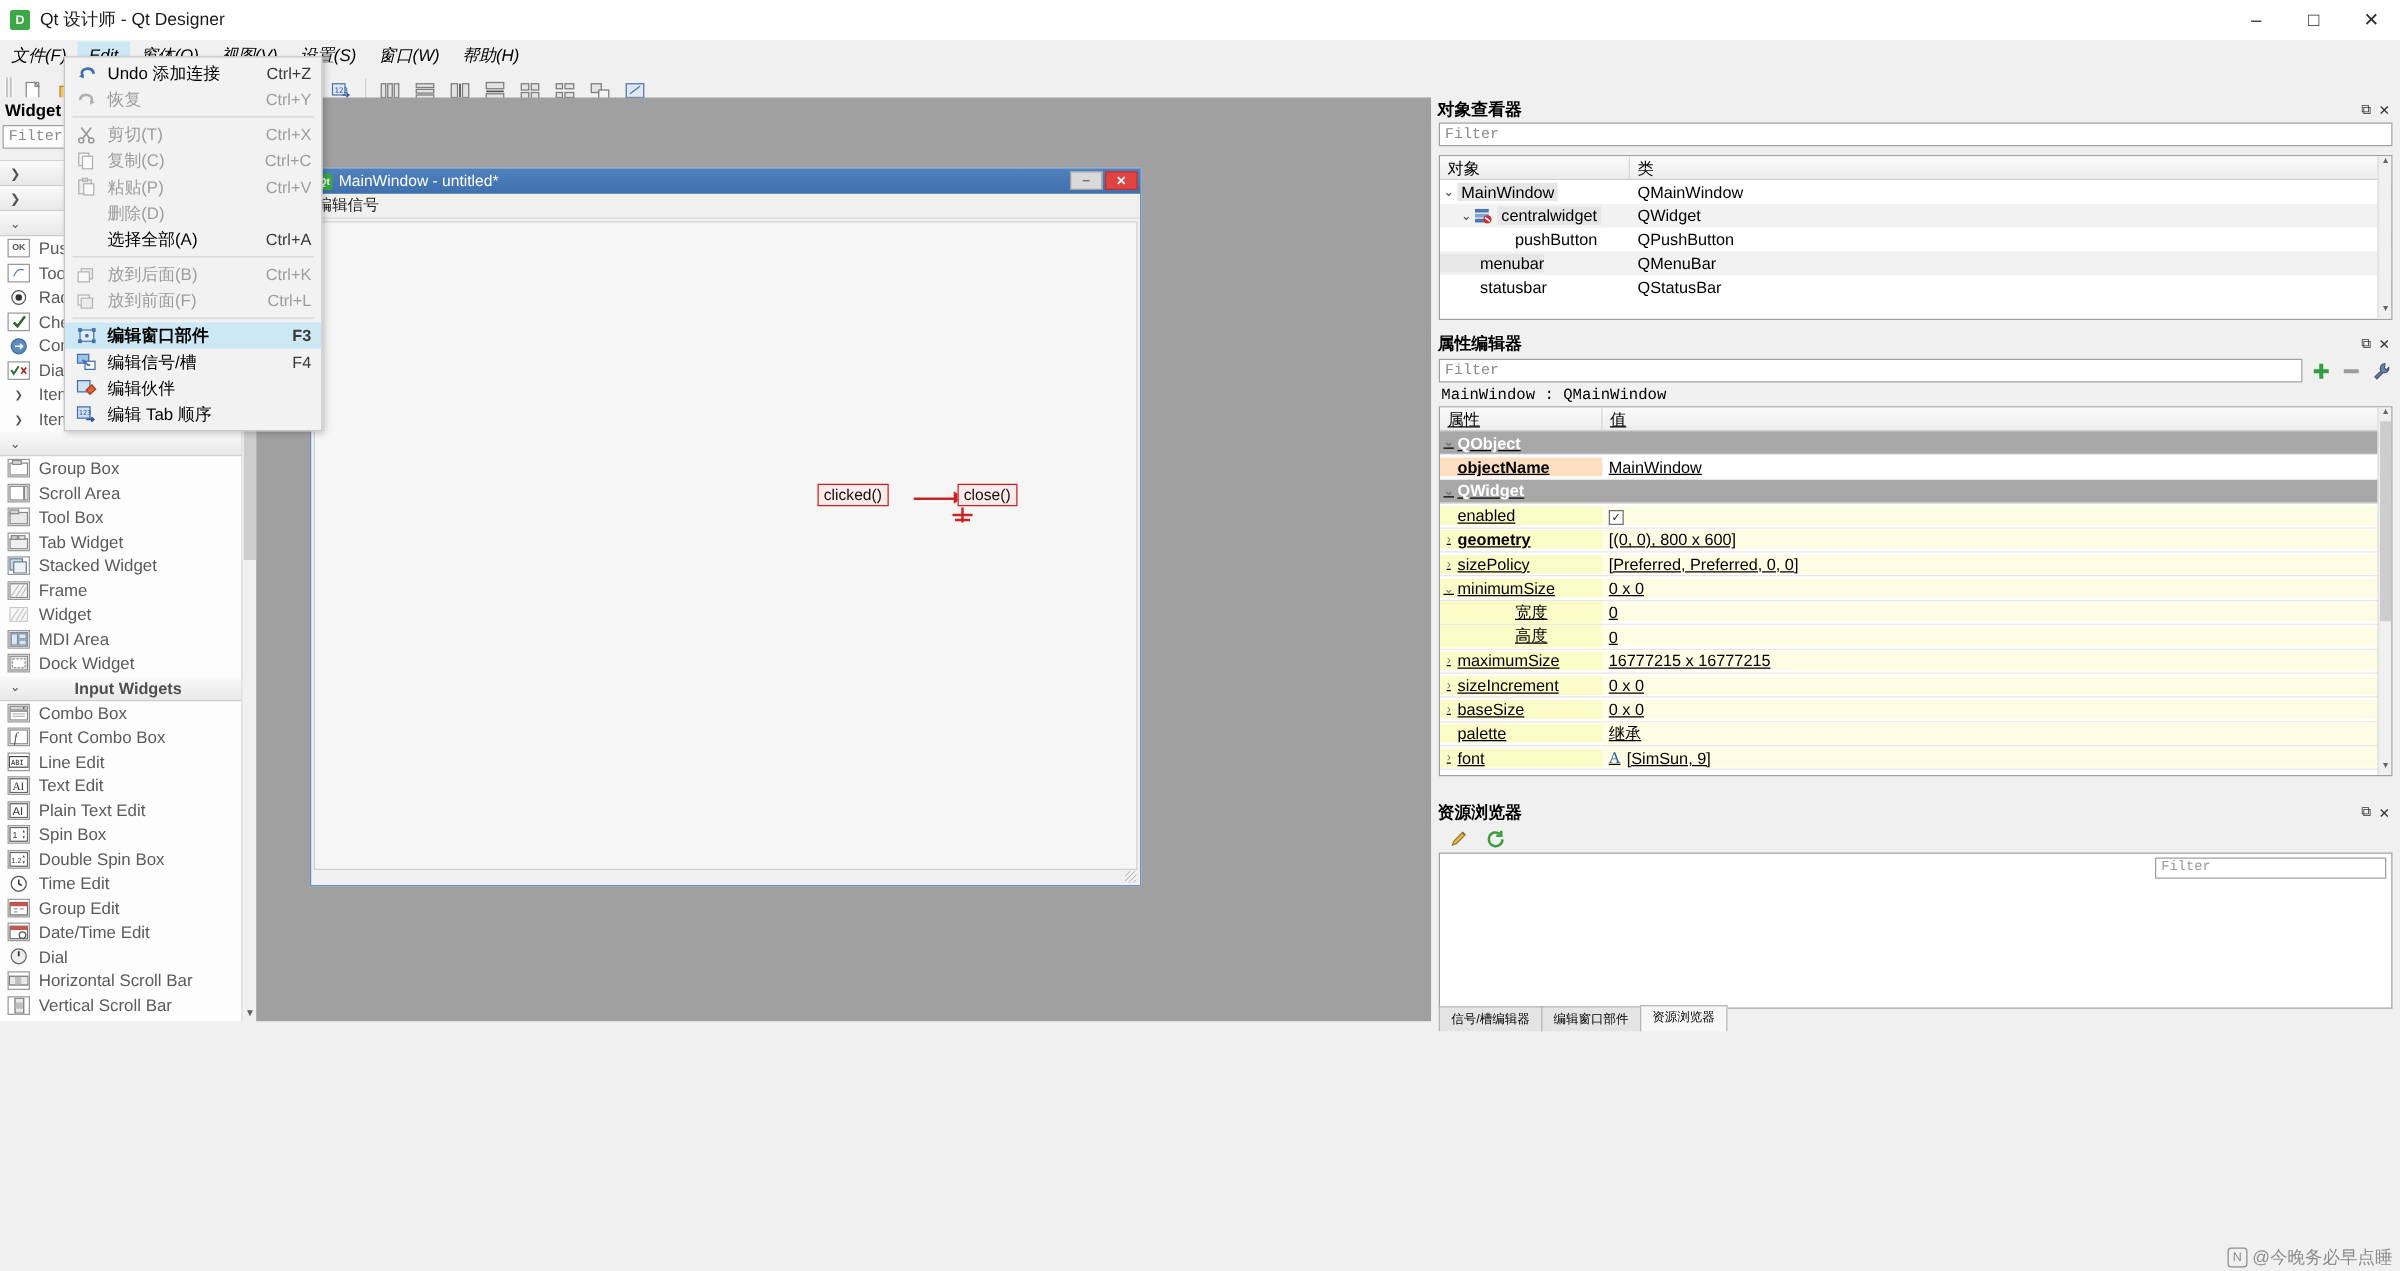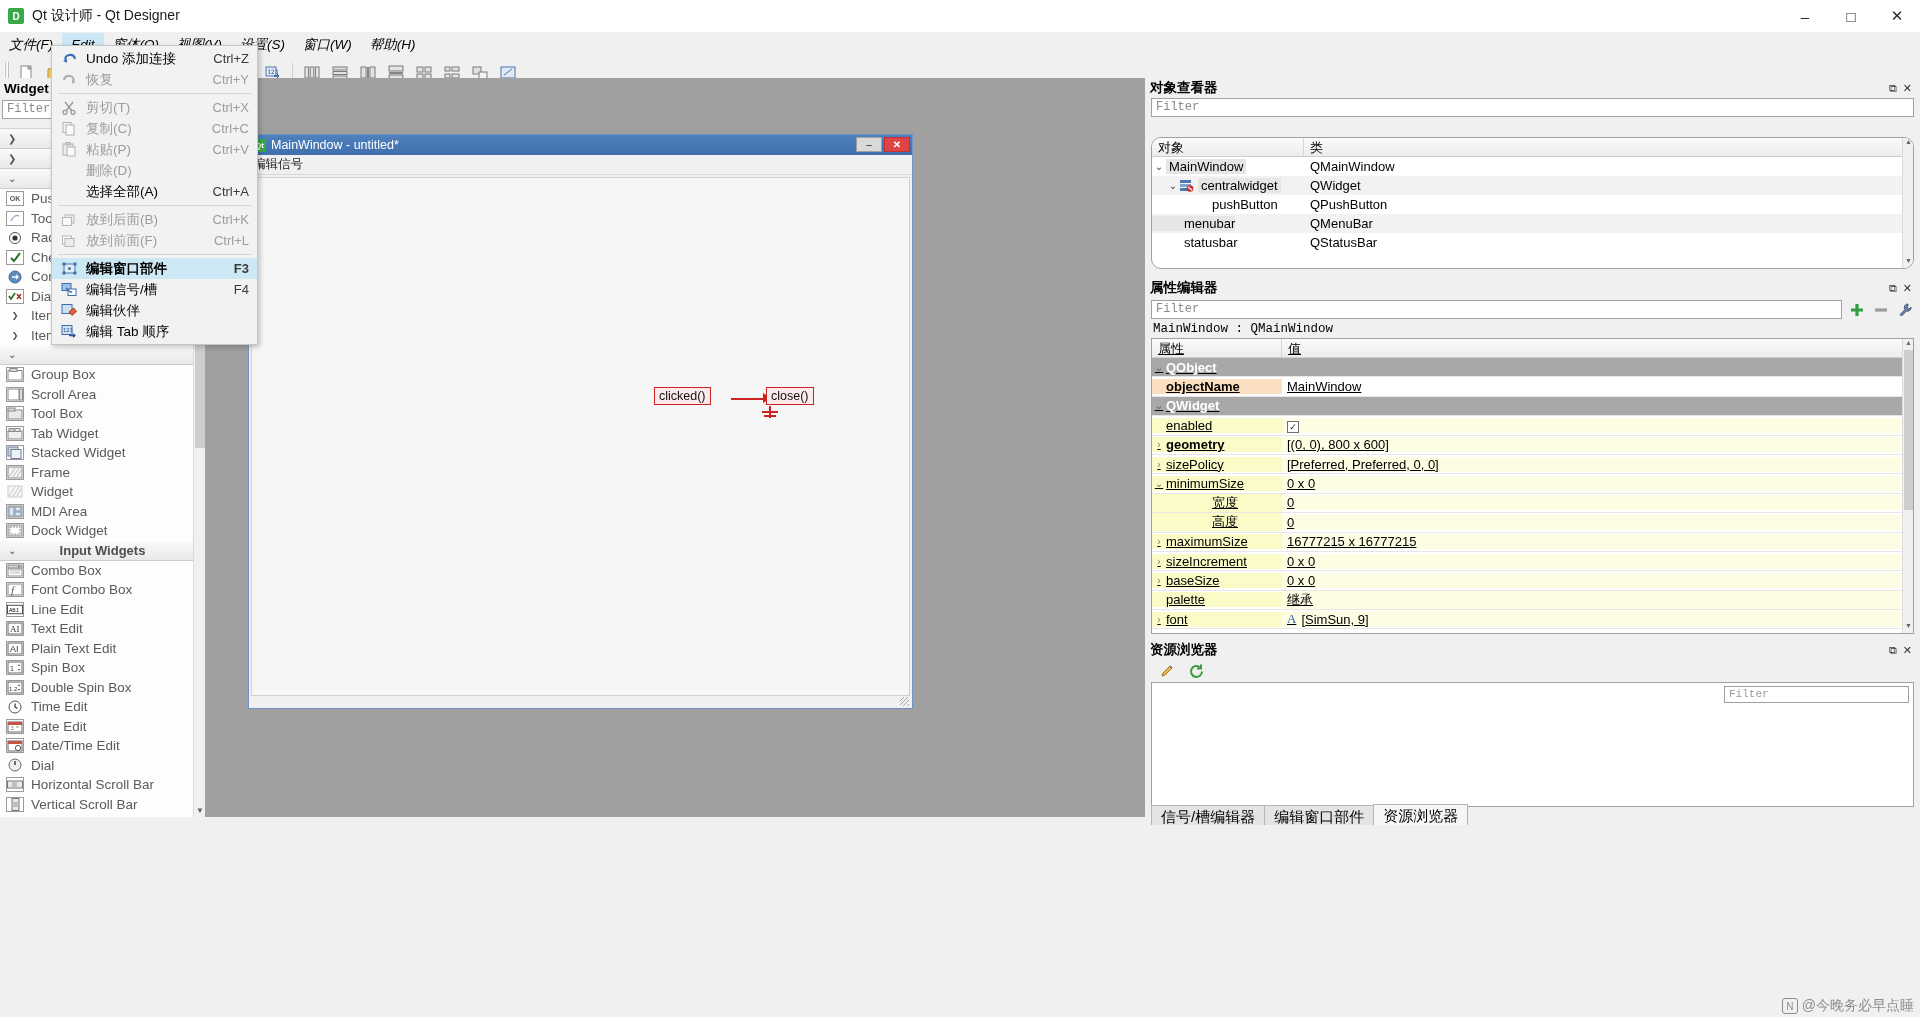--- a/index.html
+++ b/index.html
@@ -201,21 +201,21 @@
   .res-right .rfilter { position:absolute; right:4px; top:3px; width:185px; height:17px;
     background:#fff; border:1px solid #a0a0a0; font-family:"Liberation Mono",monospace;
     font-size:11px; color:#9a9a9a; padding:0 4px; line-height:15px;}
 
   
   .bottomtabs {
     position:absolute; left:1145px; top:803px; width:775px; height:22px;
     display:flex; align-items:flex-end; padding-left:6px;
   }
   .btab {
-    height:20px; padding:2px 9px 0 9px; font-size:15px; color:#000;
+    height:20px; padding:2px 9px 0 9px; font-size:10px; color:#000;
     background:#e4e4e4; border:1px solid #b5b5b5; border-bottom:none; margin-right:-1px;
   }
   .btab.active { background:#f6f6f6; height:21px; }
 
   
   .watermark {
     position:absolute; right:6px; bottom:2px;
     font-size:14px; color:#8d8d8d; display:flex; align-items:center; gap:4px;
   }
   .wm-logo { width:16px;height:16px;border:1.5px solid #8d8d8d;border-radius:3px;
@@ -635,21 +635,21 @@
         <span>Time Edit</span>
       </div>
       <div class="wb-row">
         <span class="wb-ico">
             <svg width="16" height="13" viewBox="0 0 16 13">
               <rect x="1" y="2" width="14" height="10" fill="#fff" stroke="#666"></rect>
               <rect x="1" y="2" width="14" height="3" fill="#c8554a"></rect>
               <path d="M4 7 h3 M9 7 h3 M4 9.5 h3" stroke="#999"></path>
             </svg>
           </span>
-        <span>Date Edit</span>
+        <span>Group Edit</span>
       </div>
       <div class="wb-row">
         <span class="wb-ico">
             <svg width="16" height="13" viewBox="0 0 16 13">
               <rect x="1" y="2" width="14" height="10" fill="#fff" stroke="#666"></rect>
               <rect x="1" y="2" width="14" height="3" fill="#c8554a"></rect>
               <circle cx="11" cy="9" r="2.6" fill="#fff" stroke="#555"></circle>
             </svg>
           </span>
         <span>Date/Time Edit</span>
@@ -727,21 +727,21 @@
       <span>对象查看器</span>
       <span class="btns">
         <span>⧉</span>
         <span>✕</span>
       </span>
     </div>
     <div style="margin:0 6px;">
         <div class="filter-box" style="margin:0;">Filter</div>
       </div>
 
-    <div class="obj-tree" style="margin-top:20px;border-radius:10px;">
+    <div class="obj-tree" style="margin-top:7px;">
       <div class="tbl-head">
         <div class="c1">对象</div>
         <div class="c2">类</div>
       </div>
       <div class="tr">
         <div class="c1">
             <span class="twisty">⌄</span>
           <span style="background:#e6e6e6;padding:0 3px;">MainWindow</span>
           </div>
         <div class="c2">QMainWindow</div>

